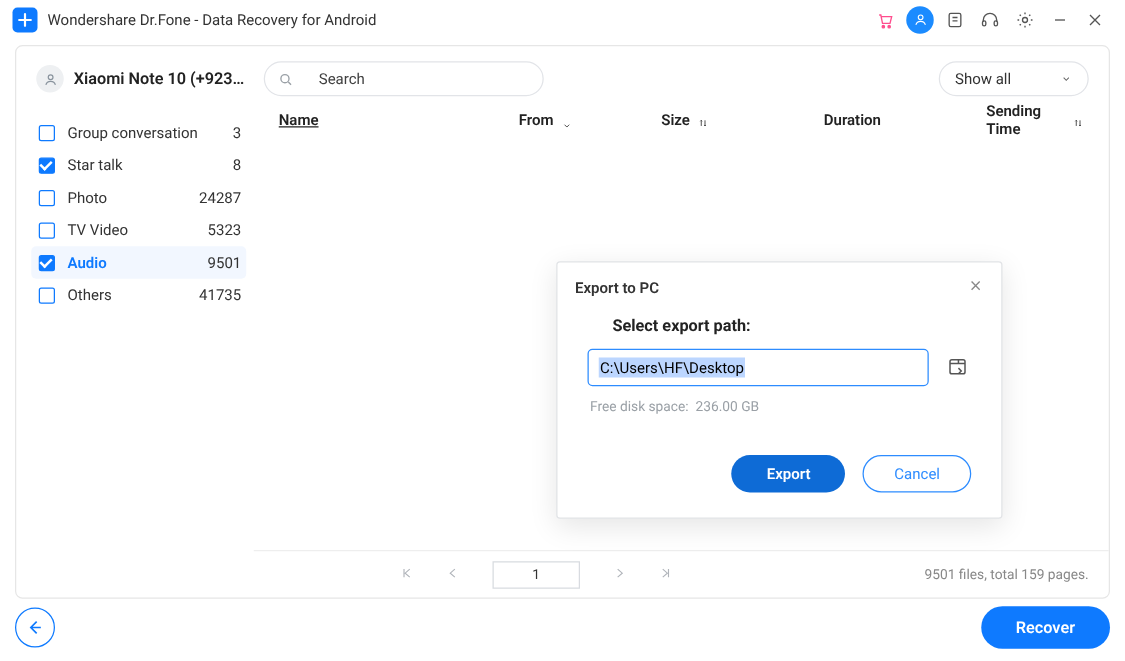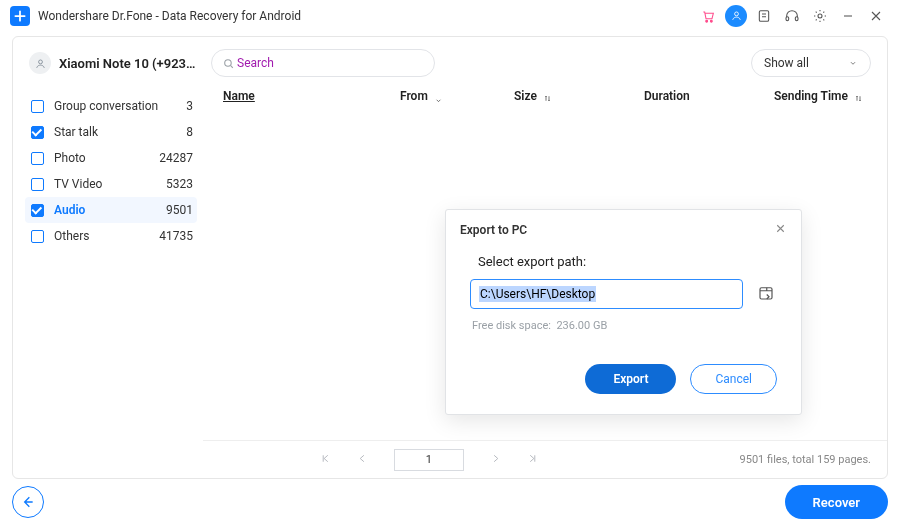--- a/index.html
+++ b/index.html
@@ -18,42 +18,42 @@
 .titlebar .tb-icon.user svg { width: 13px; height: 13px; stroke: #fff; }
 
 
 .panel { position: absolute; left: 12px; right: 12px; top: 36px; bottom: 50px; border: 1px solid #e6e6e6; border-radius: 6px; background: #fff; display: flex; flex-direction: column; }
 .toolbar-row { height: 44px; display: flex; align-items: center; padding: 8px 16px 0 16px; gap: 8px; }
 .device-pill { display: flex; align-items: center; gap: 8px; font-size: 13px; font-weight: 600; color: #222; max-width: 170px; }
 .avatar { width: 22px; height: 22px; border-radius: 50%; background: #eef0f2; display: flex; align-items: center; justify-content: center; flex-shrink: 0; }
 .avatar svg { width: 13px; height: 13px; stroke: #8a949e; fill: none; stroke-width: 1.8; }
 .device-name { white-space: nowrap; overflow: hidden; text-overflow: ellipsis; }
 
-.search-box { flex: 0 0 224px; height: 28px; border: 1px solid #e2e4e8; border-radius: 14px; display: flex; align-items: center; padding: 0 10px; color: #a21caf; font-size: 12px; gap: 2px; margin-left: 4px; }
+.search-box { flex: 0 0 224px; height: 28px; border: 1px solid #e2e4e8; border-radius: 14px; display: flex; align-items: center; padding: 0 10px; color: #404040; font-size: 12px; gap: 20px; margin-left: 4px; }
 .search-box svg { width: 13px; height: 13px; stroke: #9aa0a6; fill: none; stroke-width: 2; }
 
 .filter-dropdown { margin-left: auto; height: 28px; border: 1px solid #e2e4e8; border-radius: 14px; display: flex; align-items: center; padding: 0 12px; font-size: 12px; color: #333; gap: 24px; width: 120px; justify-content: space-between; }
 .filter-dropdown svg { width: 10px; height: 10px; stroke: #666; fill: none; stroke-width: 2; }
 
 
 .body { flex: 1; display: flex; min-height: 0; }
 .sidebar { width: 190px; padding: 12px 10px 0 18px; }
 .sb-item { display: flex; align-items: center; height: 26px; font-size: 12px; color: #333; cursor: pointer; }
 .sb-item .cb { width: 13px; height: 13px; border: 1.5px solid #0e7aff; border-radius: 2px; margin-right: 10px; display: flex; align-items: center; justify-content: center; }
 .sb-item.checked .cb { background: #0e7aff; }
 .sb-item.checked .cb::after { content: ""; width: 7px; height: 4px; border-left: 2px solid #fff; border-bottom: 2px solid #fff; transform: rotate(-45deg) translate(0,-1px); }
 .sb-item .label { flex: 1; }
 .sb-item .count { color: #333; font-size: 12px; }
 .sb-item.selected { background: #f2f7ff; border-radius: 4px; margin-left: -6px; margin-right: -4px; padding-left: 6px; padding-right: 4px; }
 .sb-item.selected .label { color: #0e7aff; font-weight: 600; }
 
 .content { flex: 1; display: flex; flex-direction: column; position: relative; }
 .col-headers { height: 30px; display: flex; align-items: center; padding: 0 20px; font-size: 12px; font-weight: 600; color: #222; }
 .col-headers .col { display: flex; align-items: center; gap: 6px; }
-.col-headers .c-name { width: 177px; text-decoration: underline; }
+.col-headers .c-name { width: 192px; text-decoration: underline; }
 .col-headers .c-from { width: 114px; align-items: flex-end; }
 .col-headers .c-size { width: 130px; }
 .col-headers .c-dur  { width: 130px; }
 .col-headers .c-time { flex: 1; }
 .sort-ic { width: 9px; height: 9px; }
 .sort-ic svg { width: 9px; height: 9px; stroke: #333; fill: none; stroke-width: 1.8; }
 
 .table-area { flex: 1; }
 
 .pager { height: 38px; border-top: 1px solid #eee; display: flex; align-items: center; padding: 0 16px; font-size: 11px; color: #888; }
@@ -68,21 +68,21 @@
 .back-btn { width: 32px; height: 32px; border: 1.5px solid #0e7aff; border-radius: 50%; display: flex; align-items: center; justify-content: center; cursor: pointer; }
 .back-btn svg { width: 16px; height: 16px; stroke: #0e7aff; fill: none; stroke-width: 2; }
 .recover-btn { margin-left: auto; background: #0e7aff; color: #fff; border-radius: 18px; height: 34px; padding: 0 28px; font-size: 13px; font-weight: 600; display: flex; align-items: center; cursor: pointer; }
 
 
 .modal { position: absolute; left: 242px; top: 128px; width: 357px; background: #fff; border: 1px solid #e1e3e6; border-radius: 3px; box-shadow: 0 6px 22px rgba(0,0,0,0.10); padding: 0; }
 .modal-hd { height: 40px; display: flex; align-items: center; padding: 0 14px; font-size: 12px; color: #333; font-weight: 600; }
 .modal-hd .close { margin-left: auto; cursor: pointer; color: #888; }
 .modal-hd .close svg { width: 13px; height: 13px; stroke: #888; fill: none; stroke-width: 2; }
 .modal-body { padding: 4px 24px 18px 24px; }
-.modal-body .lbl { font-size: 13px; font-weight: 400; color: #222; margin-bottom: 10px; margin-left: 8px;}
+.modal-body .lbl { font-size: 13px; font-weight: 700; color: #222; margin-bottom: 10px; margin-left: 20px;}
 .path-row { display: flex; align-items: center; gap: 14px; }
 .path-input { flex: 1; height: 30px; border: 1.5px solid #2d8cff; border-radius: 4px; padding: 0 8px; display: flex; align-items: center; }
 .path-input span { background: #bcd6ff; color: #000; font-size: 12px; padding: 1px 1px; }
 .browse-btn { width: 20px; height: 20px; cursor: pointer; color: #555; }
 .browse-btn svg { width: 18px; height: 18px; stroke: #555; fill: none; stroke-width: 1.6; }
 .free-space { font-size: 11px; color: #9aa0a6; margin-top: 10px; margin-left: 2px; }
 .modal-ftr { display: flex; justify-content: flex-end; gap: 14px; padding: 14px 24px 20px 24px; }
 .btn { height: 30px; border-radius: 16px; padding: 0 24px; font-size: 12px; display: flex; align-items: center; cursor: pointer; }
 .btn.outline { border: 1.5px solid #2d8cff; color: #2d8cff; background: #fff; }
 .btn.solid { background: #0e6bd6; color: #fff; font-weight: 600; padding: 0 28px; }

